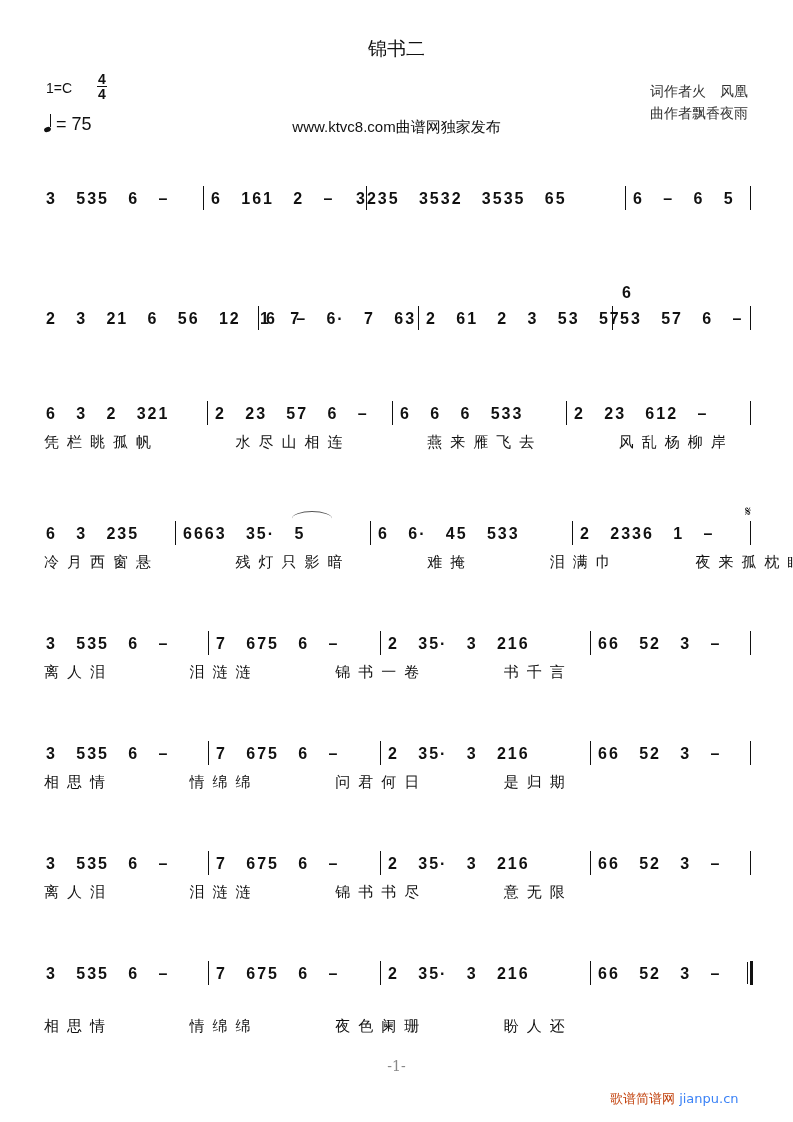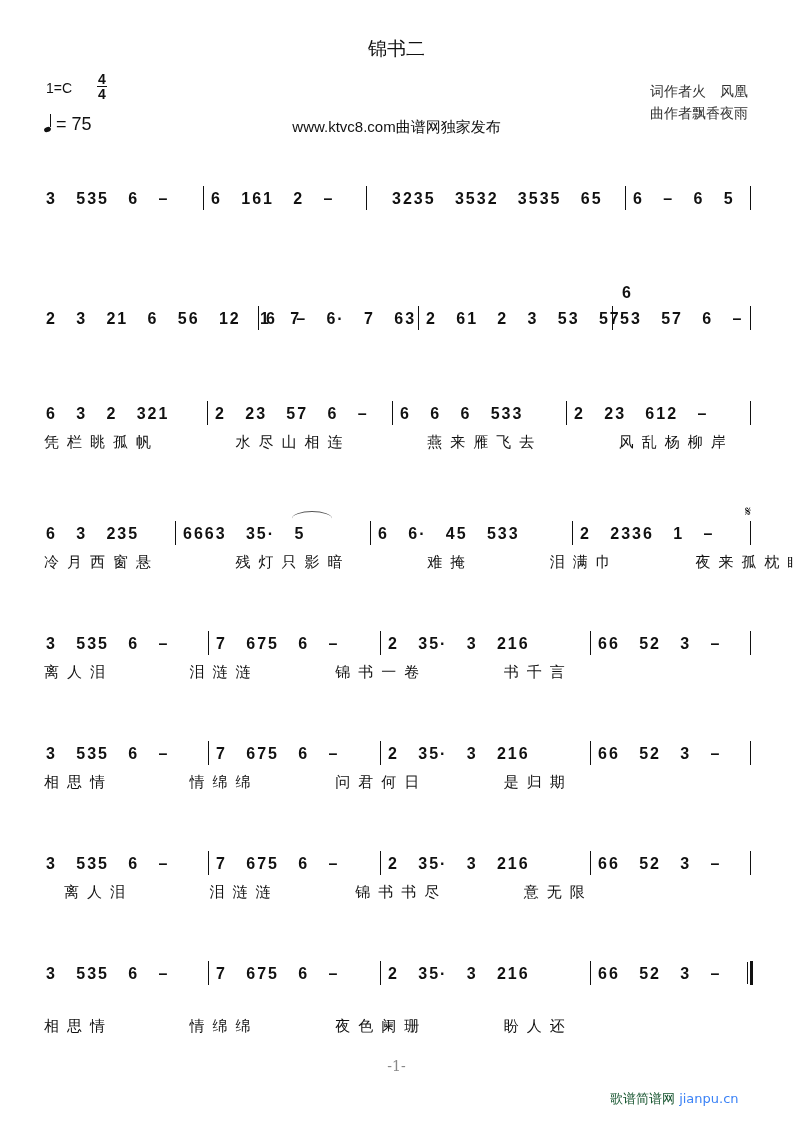--- a/index.html
+++ b/index.html
@@ -38,21 +38,21 @@
 <div class="abs url">www.ktvc8.com曲谱网独家发布</div>
 <div class="abs credits">
   <div>词作者火　风凰</div>
   <div>曲作者飘香夜雨</div>
 </div>
 
 <div id="score">
     <div class="abs row" style="top: 190px;">
       <div class="n" style="left: 46px; white-space: pre; letter-spacing: 2px;">3   535   6   –</div>
       <div class="n" style="left: 211px; white-space: pre; letter-spacing: 2px;">6   161   2   –</div>
-      <div class="n" style="left: 392px; white-space: pre; letter-spacing: 2px;">3235   3532   3535   65</div>
+      <div class="n" style="left: 356px; white-space: pre; letter-spacing: 2px;">3235   3532   3535   65</div>
       <div class="n" style="left: 633px; white-space: pre; letter-spacing: 2px;">6   –   6   5</div>
       <div class="bar" style="left: 203px;"></div>
       <div class="bar" style="left: 366px;"></div>
       <div class="bar" style="left: 625px;"></div>
       <div class="bar" style="left: 750px;"></div>
     </div>
     <div class="abs row" style="top: 310px;">
       <div class="n" style="left: 46px; white-space: pre; letter-spacing: 2px;">2   3   21   6   56   12   1   7</div>
       <div class="n" style="left: 266px; white-space: pre; letter-spacing: 2px;">6   –   6·   7   63</div>
       <div class="n" style="left: 426px; white-space: pre; letter-spacing: 2px;">2   61   2   3   53   57</div>
@@ -111,32 +111,32 @@
     </div>
     <div class="abs row" style="top: 855px;">
       <div class="n" style="left: 46px; white-space: pre; letter-spacing: 2px;">3   535   6   –</div>
       <div class="n" style="left: 216px; white-space: pre; letter-spacing: 2px;">7   675   6   –</div>
       <div class="n" style="left: 388px; white-space: pre; letter-spacing: 2px;">2   35·   3   216</div>
       <div class="n" style="left: 598px; white-space: pre; letter-spacing: 2px;">66   52   3   –</div>
       <div class="bar" style="left: 208px;"></div>
       <div class="bar" style="left: 380px;"></div>
       <div class="bar" style="left: 590px;"></div>
       <div class="bar" style="left: 750px;"></div>
-      <div class="lyr" style="left: 44px; white-space: pre; letter-spacing: 8px; margin-left: 20px;">离人泪      泪涟涟      锦书书尽      意无限</div>
+      <div class="lyr" style="left: 44px; white-space: pre; letter-spacing: 8px;">离人泪      泪涟涟      锦书书尽      意无限</div>
     </div>
     <div class="abs row" style="top: 965px;">
       <div class="n" style="left: 46px; white-space: pre; letter-spacing: 2px;">3   535   6   –</div>
       <div class="n" style="left: 216px; white-space: pre; letter-spacing: 2px;">7   675   6   –</div>
       <div class="n" style="left: 388px; white-space: pre; letter-spacing: 2px;">2   35·   3   216</div>
       <div class="n" style="left: 598px; white-space: pre; letter-spacing: 2px;">66   52   3   –</div>
       <div class="bar" style="left: 208px;"></div>
       <div class="bar" style="left: 380px;"></div>
       <div class="bar" style="left: 590px;"></div>
       <div class="bar" style="left: 750px; width: 3px; box-shadow: rgb(17, 17, 17) -4px 0px 0px -1px;"></div>
       <div class="lyr" style="left: 44px; white-space: pre; letter-spacing: 8px; margin-top: 24px;">相思情      情绵绵      夜色阑珊      盼人还</div>
     </div>
   </div>
 
 <div class="abs pageno">-1-</div>
 <div class="abs wm">
-  <span style="color:#14532d">歌谱简谱网</span>
+  <span style="color:#c2410c">歌谱简谱网</span>
   <span>jianpu.cn</span>
 </div>
 
 </body></html>

